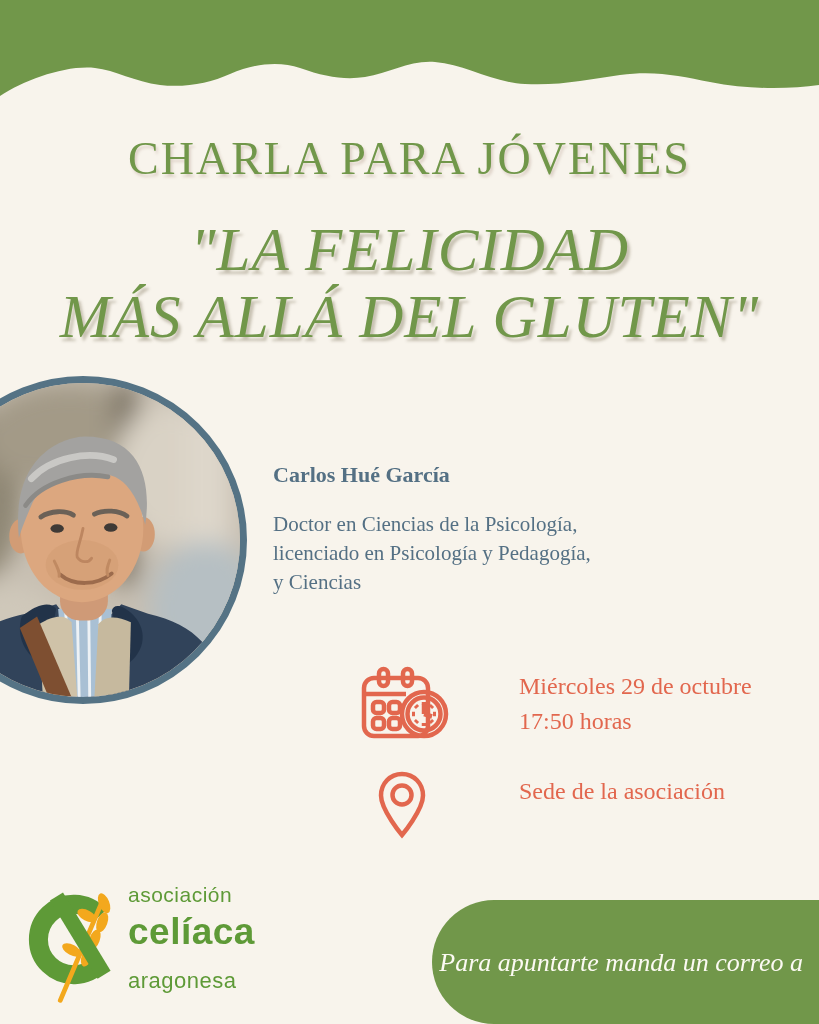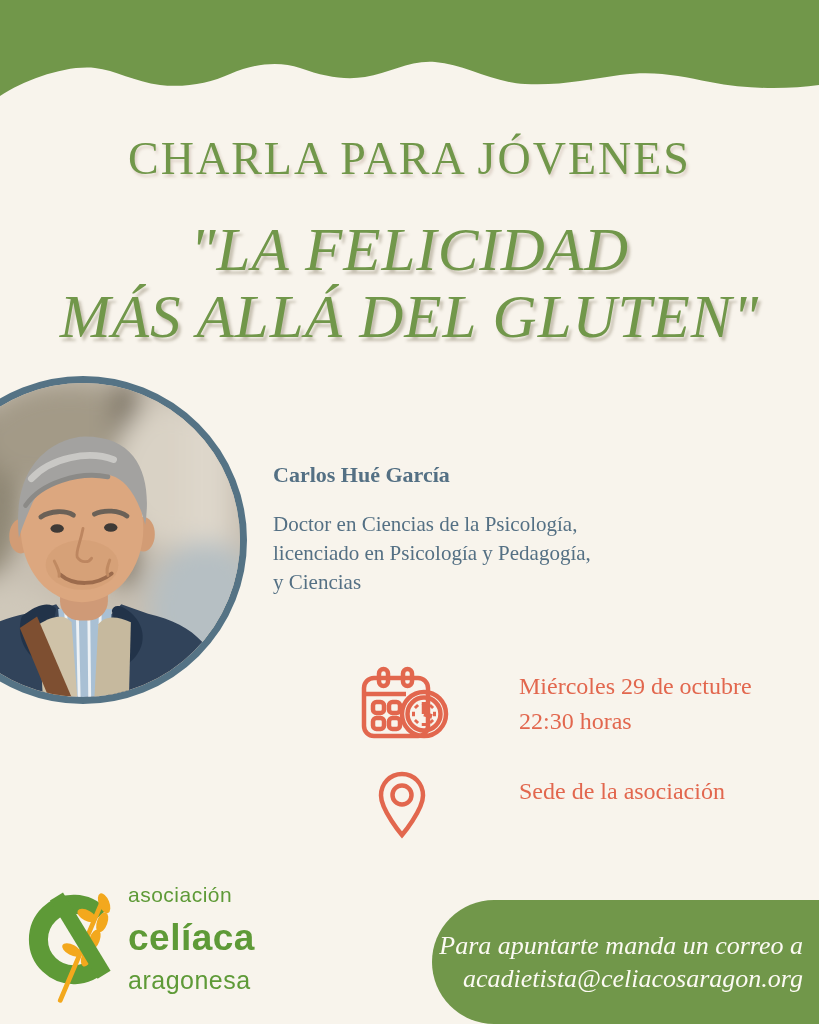--- a/index.html
+++ b/index.html
@@ -45,22 +45,22 @@
   }
   .event-when{top:669px;}
   .event-where{top:774px;text-align:right;}
   .logo{position:absolute;left:26px;top:884px;}
   .logo-text{
     position:absolute;left:128px;top:884px;
     color:var(--color-logogreen,#5E9A37);
     font-family:"Liberation Sans",sans-serif;line-height:1;
   }
   .logo-l1{font-size:21px;letter-spacing:.5px;}
-  .logo-l2{font-size:37px;font-weight:700;margin-top:14px;letter-spacing:.5px;text-align:center;}
-  .logo-l3{font-size:25px;margin-top:12px;letter-spacing:.5px;}
+  .logo-l2{font-size:37px;font-weight:700;margin-top:8px;letter-spacing:.5px;text-align:center;}
+  .logo-l3{font-size:22px;margin-top:20px;letter-spacing:.5px;}
   .cta{
     position:absolute;left:432px;top:900px;width:387px;height:124px;
     box-sizing:border-box;padding:0 16px 0 34px;
     background:var(--color-green,#71974A);
     border-radius:62px 0 0 62px;
     display:flex;flex-direction:column;justify-content:center;align-items:flex-end;
     color:#FCFAF3;font-style:italic;font-size:26px;line-height:33px;
     white-space:nowrap;
   }
   .stroke-coral{stroke:var(--color-coral,#E2674E);fill:none;stroke-width:4.5;}
@@ -150,21 +150,21 @@
     <rect x="13" y="52" width="11" height="11" rx="3.5" class="stroke-coral"></rect>
     <rect x="29" y="52" width="11" height="11" rx="3.5" class="stroke-coral"></rect>
     <circle cx="64" cy="48" r="22" class="stroke-coral" fill="#F8F4EC"></circle>
     <circle cx="64" cy="48" r="16.5" class="stroke-coral" stroke-width="3.5"></circle>
     <path d="M64,36 V39 M76,48 H73 M64,60 V57 M52,48 H55 M72.5,39.5 L70.5,41.5 M72.5,56.5 L70.5,54.5 M55.5,56.5 L57.5,54.5 M55.5,39.5 L57.5,41.5" class="stroke-coral" stroke-width="3"></path>
     <path d="M64,48 V38.5 M64,48 L72,50.5" class="stroke-coral" stroke-width="3.5"></path>
   </svg>
 
   <div class="event-text event-when">
     <div>Miércoles 29 de octubre</div>
-    <div>22:30 horas</div>
+    <div>17:50 horas</div>
   </div>
 
   <svg class="icon-pin" width="48" height="68" viewBox="0 0 48 68">
     <path d="M24,3 C12,3 3,12.5 3,24.5 C3,39 24,64 24,64 C24,64 45,39 45,24.5 C45,12.5 36,3 24,3 Z" class="stroke-coral"></path>
     <circle cx="24" cy="24" r="9.5" class="stroke-coral"></circle>
   </svg>
 
   <div class="event-text event-where">
     <div>Sede de la asociación</div>
   </div>
@@ -187,16 +187,15 @@
   </svg>
 
   <div class="logo-text">
     <div class="logo-l1">asociación</div>
     <div class="logo-l2">celíaca</div>
     <div class="logo-l3">aragonesa</div>
   </div>
 
   <div class="cta">
     <div>Para apuntarte manda un correo a</div>
-    <div>acadietista@celiacosaragon.org</div>
   </div>
 
 </div>
 
 </body></html>

